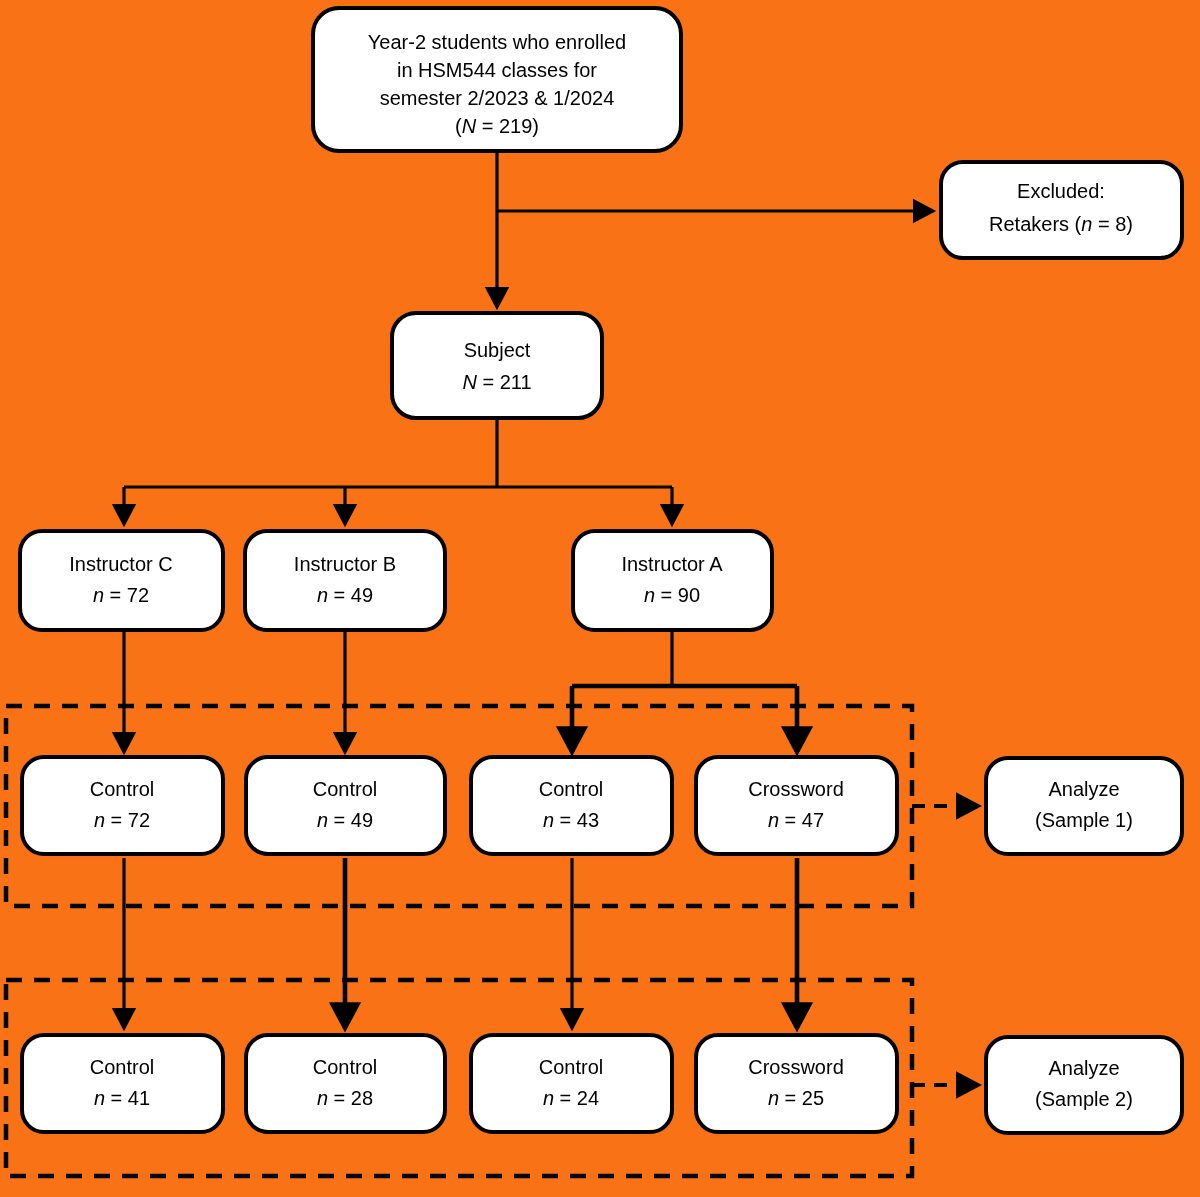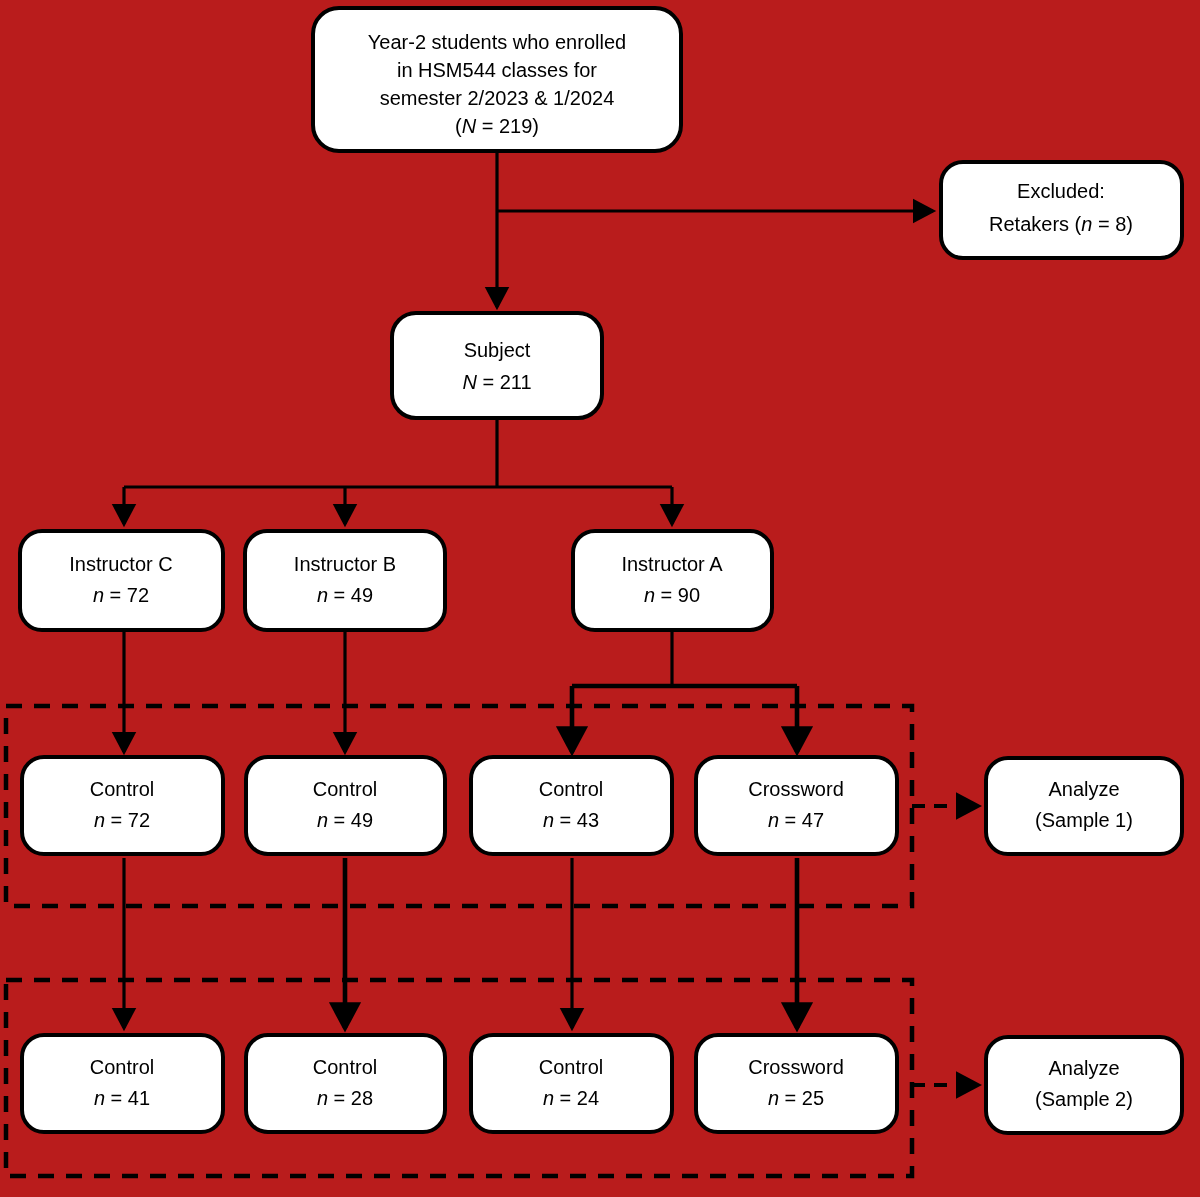--- a/index.html
+++ b/index.html
@@ -4,21 +4,21 @@
 <style>
   html, body {
     margin: 0;
     padding: 0;
     background: #ffffff;
   }
   #flow-root {
     position: relative;
     width: 1200px;
     height: 1197px;
-    background: #b91c1c;
+    background: #f97316;
     font-family: "Liberation Sans", sans-serif;
   }
   svg#flow-svg {
     position: absolute;
     top: 0;
     left: 0;
     width: 1200px;
     height: 1197px;
     display: block;
   }

